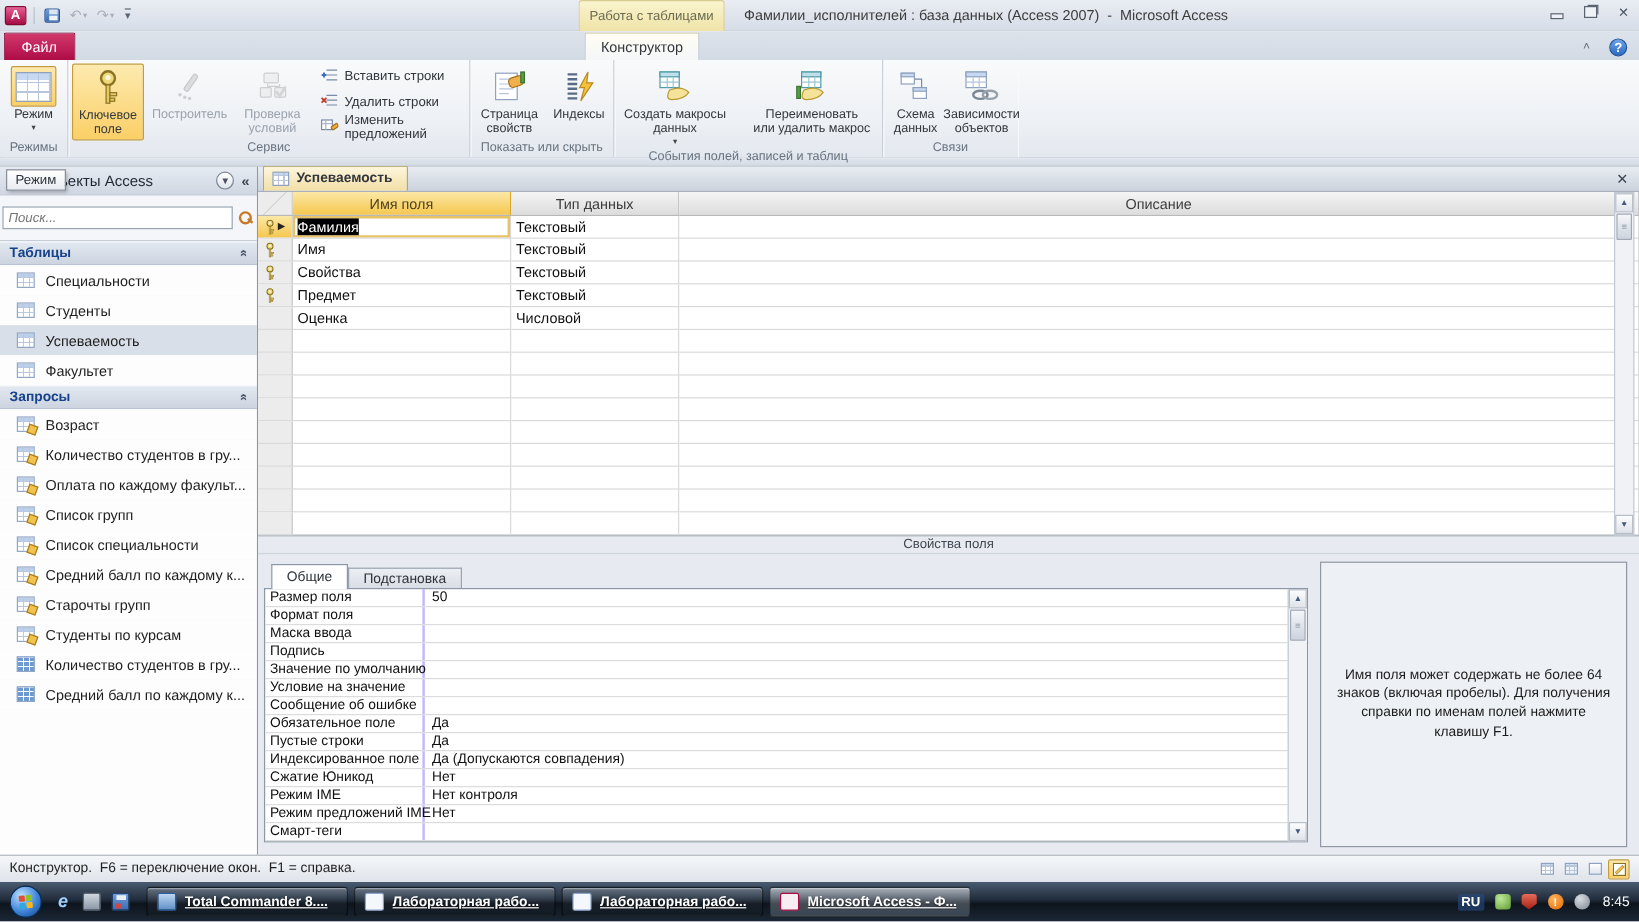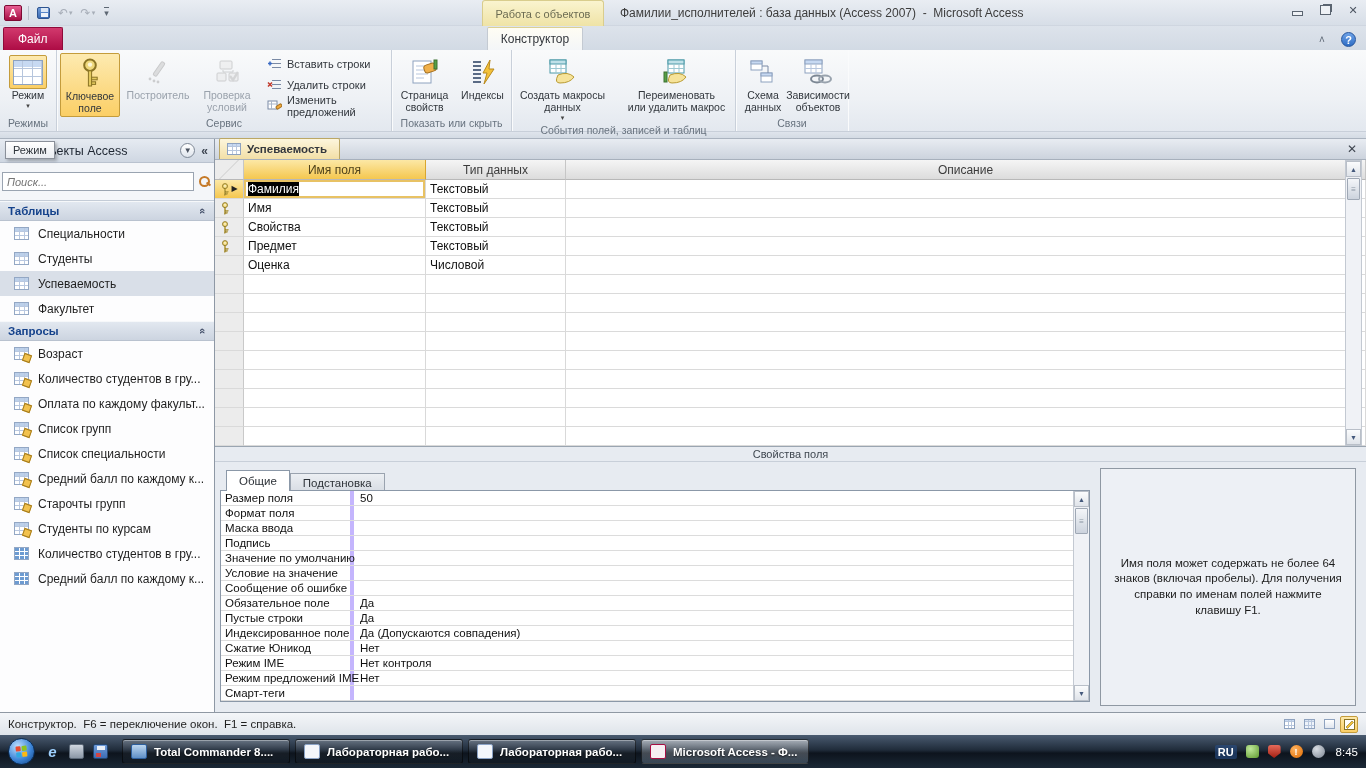--- a/index.html
+++ b/index.html
@@ -160,21 +160,21 @@
     justify-content:center;font-size:11px;color:#3f4750;}
 
   .bottompane{position:relative;flex:1;background:#e7ebf1;}
   .propsheet{position:absolute;left:5px;top:8px;width:870px;}
   .ptabs{display:flex;align-items:flex-end;height:21px;padding-left:6px;}
   .ptab{font-size:11.5px;color:#2d3238;padding:0 12px;display:flex;align-items:center;}
   .ptab.active{height:21px;background:#fff;border:1px solid #8b98a8;border-bottom:none;z-index:2;}
   .ptab.inactive{height:18px;background:linear-gradient(#eceff3,#d8dde4);border:1px solid #9aa3af;border-bottom:none;}
   .pbody{position:relative;background:#fff;border:1px solid #8b98a8;margin-top:-1px;height:212px;}
   .prow{display:flex;height:15px;border-bottom:1px solid #dcdcdc;font-size:11.5px;color:#101010;}
-  .plabel{width:133px;border-right:4px solid #c4b5fd;padding-left:4px;display:flex;align-items:center;white-space:nowrap;}
+  .plabel{width:133px;border-right:2px solid #c4b5fd;padding-left:4px;display:flex;align-items:center;white-space:nowrap;}
   .pvalue{flex:1;padding-left:6px;display:flex;align-items:center;white-space:nowrap;}
   .pscroll{position:absolute;right:0;top:0;bottom:0;width:16px;background:#f0f2f6;border-left:1px solid #c3c9d2;
     display:flex;flex-direction:column;}
   .helpbox{position:absolute;right:10px;top:6px;width:256px;height:238px;background:#edf0f5;
     border:1px solid #8f98a3;display:flex;align-items:center;padding:0 10px;}
   .helpbox div{font-size:11.5px;color:#1c1c1c;text-align:center;line-height:1.35;}
 
   
   .statusbar{height:23px;background:linear-gradient(#f4f6f9,#dfe4ea);border-top:1px solid #8f98a3;
     display:flex;align-items:center;padding:0 8px;font-size:11.5px;color:#1f1f1f;}
@@ -199,21 +199,21 @@
   .ql.box{background:linear-gradient(#cfd6df,#8b97a6);border:1px solid #5c6978;border-radius:2px;}
   .ql.flop{background:linear-gradient(#6f9bd8,#3c6cb4);border:1px solid #23456f;border-radius:2px;position:relative;}
   .ql.flop::before{content:"";position:absolute;left:3px;top:1px;width:8px;height:4px;background:#e8eef7;}
   .ql.flop::after{content:"";position:absolute;left:2px;bottom:1px;width:5px;height:4px;background:#d04545;}
   .tbtns{display:flex;gap:5px;}
   .tbtn{width:168px;height:25px;border-radius:3px;border:1px solid rgba(0,0,0,.55);
     background:linear-gradient(rgba(255,255,255,.22),rgba(255,255,255,.06) 45%,rgba(0,0,0,.18));
     box-shadow:inset 0 1px 0 rgba(255,255,255,.35);display:flex;align-items:center;gap:7px;padding:0 8px;}
   .tbtn.active{background:linear-gradient(rgba(255,255,255,.55),rgba(255,255,255,.25) 45%,rgba(120,140,160,.35));}
   .tbtn .tlabel{color:#fff;font-size:11.5px;font-weight:bold;white-space:nowrap;overflow:hidden;
-    text-overflow:ellipsis;text-shadow:0 1px 2px rgba(0,0,0,.7);}
+    text-overflow:ellipsis;text-shadow:0 1px 2px rgba(0,0,0,.7);text-decoration:underline;}
   .ti{width:16px;height:15px;flex:0 0 16px;border-radius:2px;display:flex;align-items:center;justify-content:center;
     font-size:10px;font-weight:bold;}
   .ti-tc{background:linear-gradient(#bcd6ef,#5f8fc7);color:#1d4e8f;border:1px solid #2d5f9e;}
   .ti-word{background:#f4f7fb;color:#2a5699;border:1px solid #8ba3c6;}
   .ti-access{background:#f6eef2;color:#a60d43;border:1px solid #a60d43;}
   .tray{position:absolute;right:8px;top:0;height:33px;display:flex;align-items:center;gap:9px;}
   .lang{color:#fff;font-size:11px;font-weight:bold;padding:1px 3px;background:rgba(40,80,140,.55);border-radius:2px;}
   .trayic{width:13px;height:13px;border-radius:3px;}
   .t-green{background:radial-gradient(circle at 35% 30%,#bfe89a,#5f9a2f);}
   .t-shield{background:linear-gradient(#e66a5a,#a31f12);clip-path:polygon(0 0,100% 0,100% 62%,50% 100%,0 62%);}
@@ -237,21 +237,21 @@
       <span class="qat-sep"></span>
       <span class="qat-btn">
           <span class="floppy"></span>
         </span>
       <span class="qat-btn dis">↶<span class="mini-drop">▾</span></span>
       <span class="qat-btn dis">↷<span class="mini-drop">▾</span></span>
       <span class="qat-btn">
           <span class="mini-drop" style="font-size:9px;border-top:1px solid #5d6773;">▾</span>
         </span>
     </div>
-    <div class="ctx-group">Работа с объектов</div>
+    <div class="ctx-group">Работа с таблицами</div>
     <div class="title-text">Фамилии_исполнителей : база данных (Access 2007)  -  Microsoft Access</div>
     <div class="winbtns">
       <span class="wb min"></span>
       <span class="wb res"></span>
       <span class="wb cls">✕</span>
     </div>
   </div>
 
   <div class="tabsrow">
     <div class="rtab file">Файл</div>

